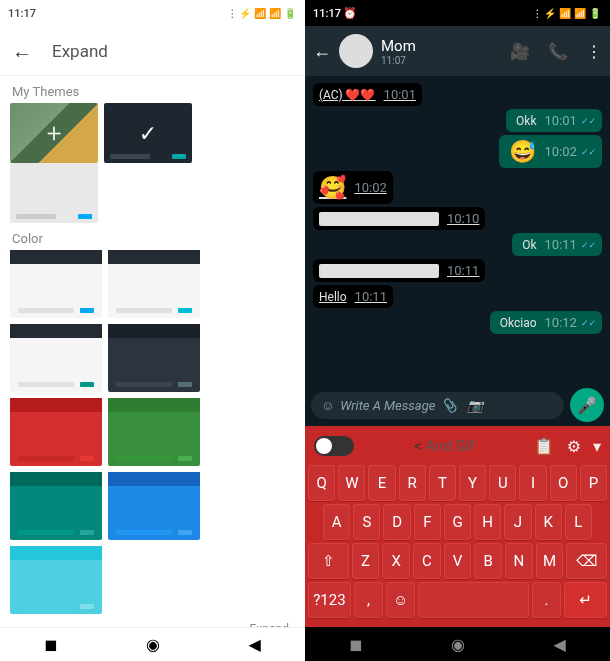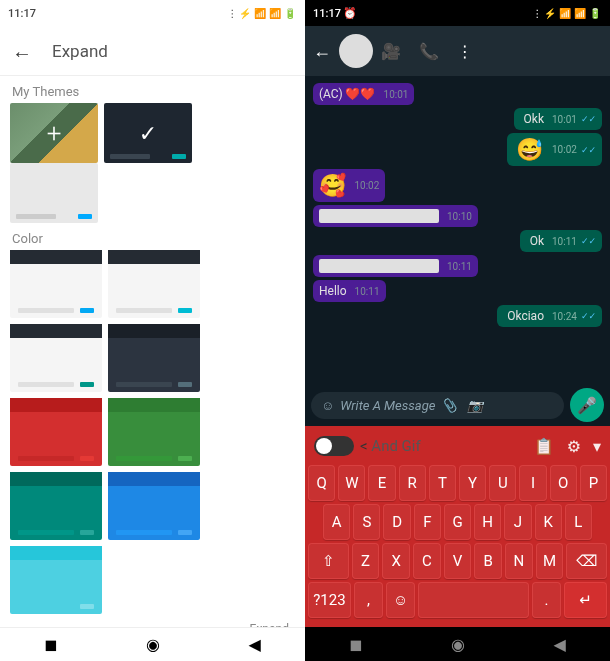--- a/index.html
+++ b/index.html
@@ -47,38 +47,38 @@
     .chat-info { flex: 1; }
     .chat-name { color: #fff; font-size: 15px; }
     .chat-time { color: #8aa0ac; font-size: 10px; }
     .chat-icons { display: flex; gap: 18px; color: #fff; font-size: 16px; }
     .chat-icons span { cursor: pointer; }
     .chat-body { height: 308px; background: #0e1a22; padding: 4px 8px; overflow: hidden; position: relative; }
     .msg { margin: 3px 0; display: flex; }
     .msg.in { justify-content: flex-start; }
     .msg.out { justify-content: flex-end; }
     .bubble { padding: 4px 6px; border-radius: 6px; max-width: 200px; font-size: 12px; display: flex; align-items: center; gap: 4px; }
-    .bubble.in { background: #4c1d95; color: #e0e0e0; }
+    .bubble.in { background: #000000; color: #e0e0e0; text-decoration: underline; }
     .bubble.out { background: #005c4b; color: #e0e0e0; padding-left: 10px; }
-    .bubble .time { font-size: 10px; color: #7a8a94; margin-left: 4px; text-align: right; }
+    .bubble .time { font-size: 13px; color: #7a8a94; margin-left: 4px; text-align: right; }
     .bubble.out .time { color: #7fb0a3; }
     .tick { color: #4fc3f7; font-size: 9px; }
     .emoji-big { font-size: 22px; }
     .redacted { width: 120px; height: 14px; background: #e0e0e0; border-radius: 2px; display: inline-block; }
     .msg-input { height: 42px; background: #0e1a22; display: flex; align-items: center; padding: 4px 6px; gap: 6px; }
     .input-field { flex: 1; background: #1f2c34; border-radius: 18px; padding: 6px 10px; color: #8aa0ac; font-size: 13px; font-style: italic; display: flex; align-items: center; gap: 6px; }
     .input-icons { display: flex; gap: 10px; color: #8aa0ac; align-items: center; }
     .mic { width: 34px; height: 34px; background: #00a884; border-radius: 50%; display: flex; align-items: center; justify-content: center; color: #fff; cursor: pointer; }
 
     
     .keyboard { height: 205px; background: #c62828; padding: 4px 3px; }
     .kb-top { height: 32px; display: flex; align-items: center; gap: 6px; padding: 0 6px; }
     .kb-switch { width: 40px; height: 20px; background: #333; border-radius: 10px; position: relative; }
     .kb-switch::after { content: ""; position: absolute; left: 2px; top: 2px; width: 16px; height: 16px; background: #fff; border-radius: 50%; }
-    .kb-text { color: #555; font-size: 15px; flex: 1; }
+    .kb-text { color: #555; font-size: 15px; flex: 1; text-align: center; }
     .kb-icons { display: flex; gap: 12px; color: #fff; opacity: 0.9; }
     .kb-row { display: flex; gap: 3px; margin: 3px 0; justify-content: center; }
     .key { background: rgba(200,50,50,0.85); border: 1px solid rgba(255,100,100,0.3); border-radius: 4px; height: 36px; display: flex; align-items: center; justify-content: center; color: #fff; font-size: 15px; flex: 1; cursor: pointer; box-shadow: 0 1px 1px rgba(0,0,0,0.2); }
     .key.wide { flex: 1.5; }
     .key.space { flex: 4; }
     .key.enter { background: #d32f2f; }
   </style>
 </head>
 <body>
 
@@ -167,20 +167,24 @@
 
 <div class="panel right">
   <div class="status">
     <span class="status-left"><span>11:17</span> <span>⏰</span></span>
     <span class="status-right">⋮ ⚡ 📶 📶 🔋</span>
   </div>
 
   <div class="chat-header">
     <span class="back-chat">←</span>
     <div class="avatar"></div>
+    <div class="chat-info">
+      <div class="chat-name">Mom</div>
+      <div class="chat-time">11:07</div>
+    </div>
     <div class="chat-icons">
       <span>🎥</span>
       <span>📞</span>
       <span>⋮</span>
     </div>
   </div>
 
   <div class="chat-body" id="chat-body">
       <div class="msg in">
         <div class="bubble in">
@@ -229,21 +233,21 @@
       </div>
       <div class="msg in">
         <div class="bubble in">
           <span>Hello</span>
           <span class="time">10:11</span>
         </div>
       </div>
       <div class="msg out">
         <div class="bubble out">
           <span>Okciao</span>
-          <span class="time">10:24</span>
+          <span class="time">10:12</span>
           <span class="tick">✓✓</span>
         </div>
       </div>
     </div>
 
   <div class="msg-input">
     <div class="input-field">
       <span>☺</span>
       <span>Write A Message</span>
       <div class="input-icons">

